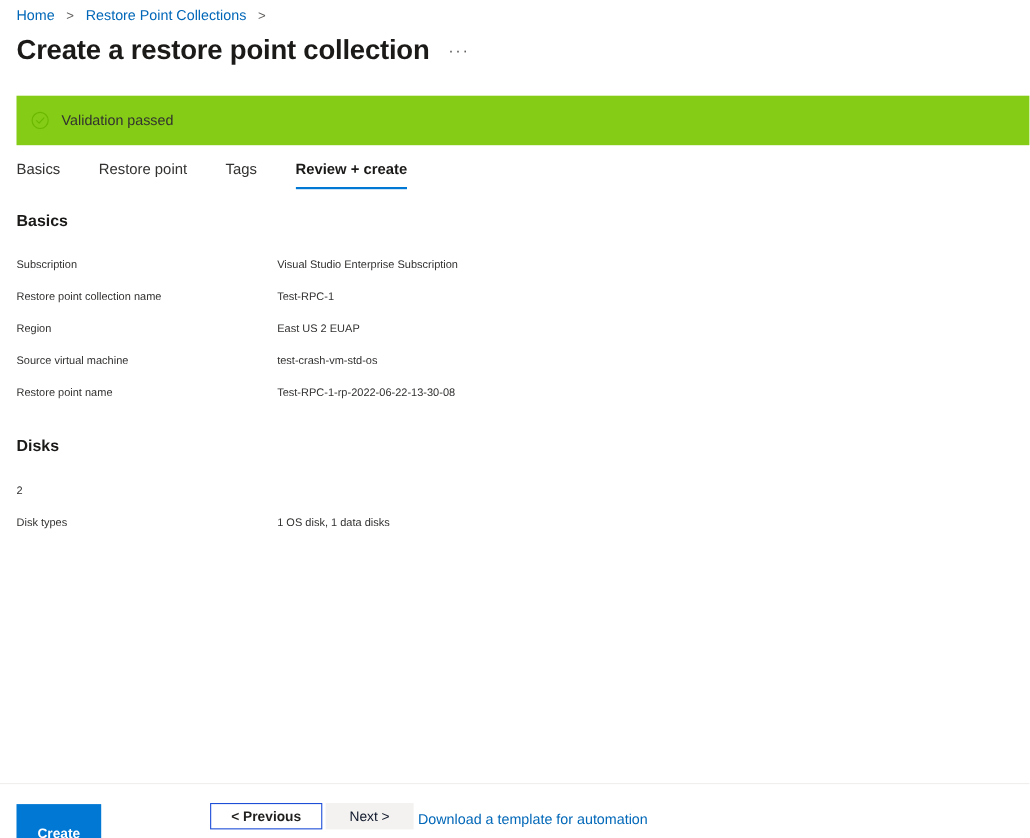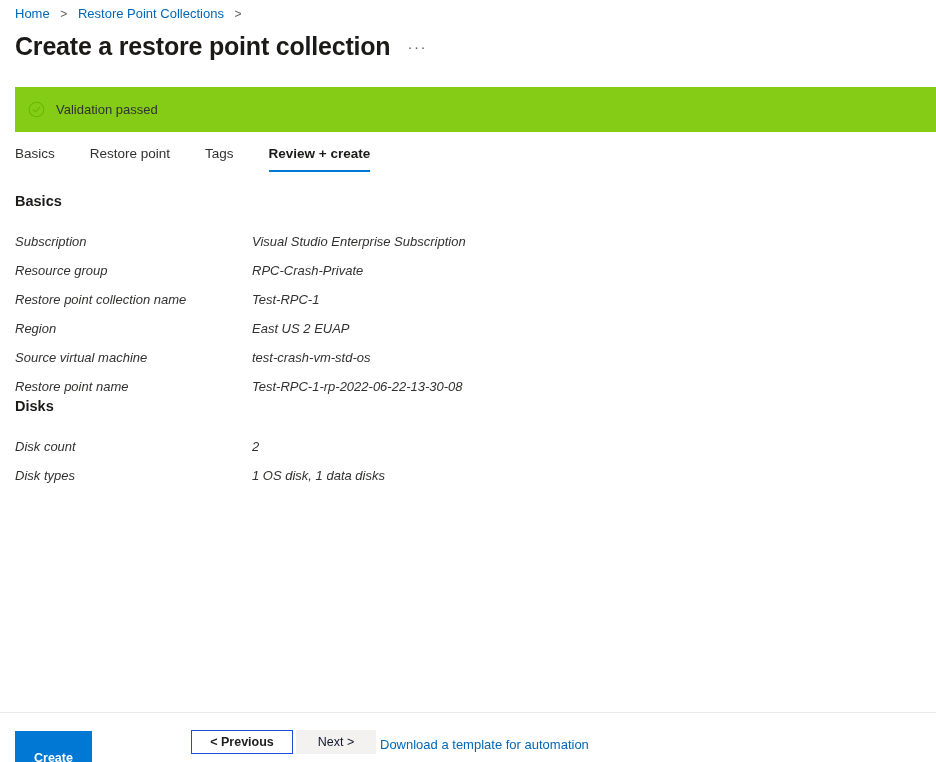--- a/index.html
+++ b/index.html
@@ -126,23 +126,22 @@
     font-size: 14.5px;
     font-weight: 700;
     color: #1b1a19;
     margin: 0 0 22px 0;
     line-height: 19px;
   }
   .kv-row {
     display: flex;
     align-items: center;
     margin-bottom: 12px;
-    font-size: 13px;
+    font-size: 10px;
     line-height: 17px;
-    font-style: italic;
   }
   .kv-row:last-child { margin-bottom: 0; }
   .kv-label {
     width: 237px;
     flex: 0 0 237px;
     color: #323130;
   }
   .kv-value {
     color: #323130;
     white-space: nowrap;
@@ -263,24 +262,20 @@
 </div>
 
 <section class="section section-basics">
   <h2 class="section-heading">Basics</h2>
 
   <div class="kv-row">
     <div class="kv-label">Subscription</div>
     <div class="kv-value">Visual Studio Enterprise Subscription</div>
   </div>
   <div class="kv-row">
-    <div class="kv-label">Resource group</div>
-    <div class="kv-value">RPC-Crash-Private</div>
-  </div>
-  <div class="kv-row">
     <div class="kv-label">Restore point collection name</div>
     <div class="kv-value">Test-RPC-1</div>
   </div>
   <div class="kv-row">
     <div class="kv-label">Region</div>
     <div class="kv-value">East US 2 EUAP</div>
   </div>
   <div class="kv-row">
     <div class="kv-label">Source virtual machine</div>
     <div class="kv-value">test-crash-vm-std-os</div>
@@ -288,21 +283,20 @@
   <div class="kv-row">
     <div class="kv-label">Restore point name</div>
     <div class="kv-value">Test-RPC-1-rp-2022-06-22-13-30-08</div>
   </div>
 </section>
 
 <section class="section section-disks">
   <h2 class="section-heading">Disks</h2>
 
   <div class="kv-row">
-    <div class="kv-label">Disk count</div>
     <div class="kv-value">2</div>
   </div>
   <div class="kv-row">
     <div class="kv-label">Disk types</div>
     <div class="kv-value">1 OS disk, 1 data disks</div>
   </div>
 </section>
 
 <div class="footer-sep"></div>
 <div class="footer">

